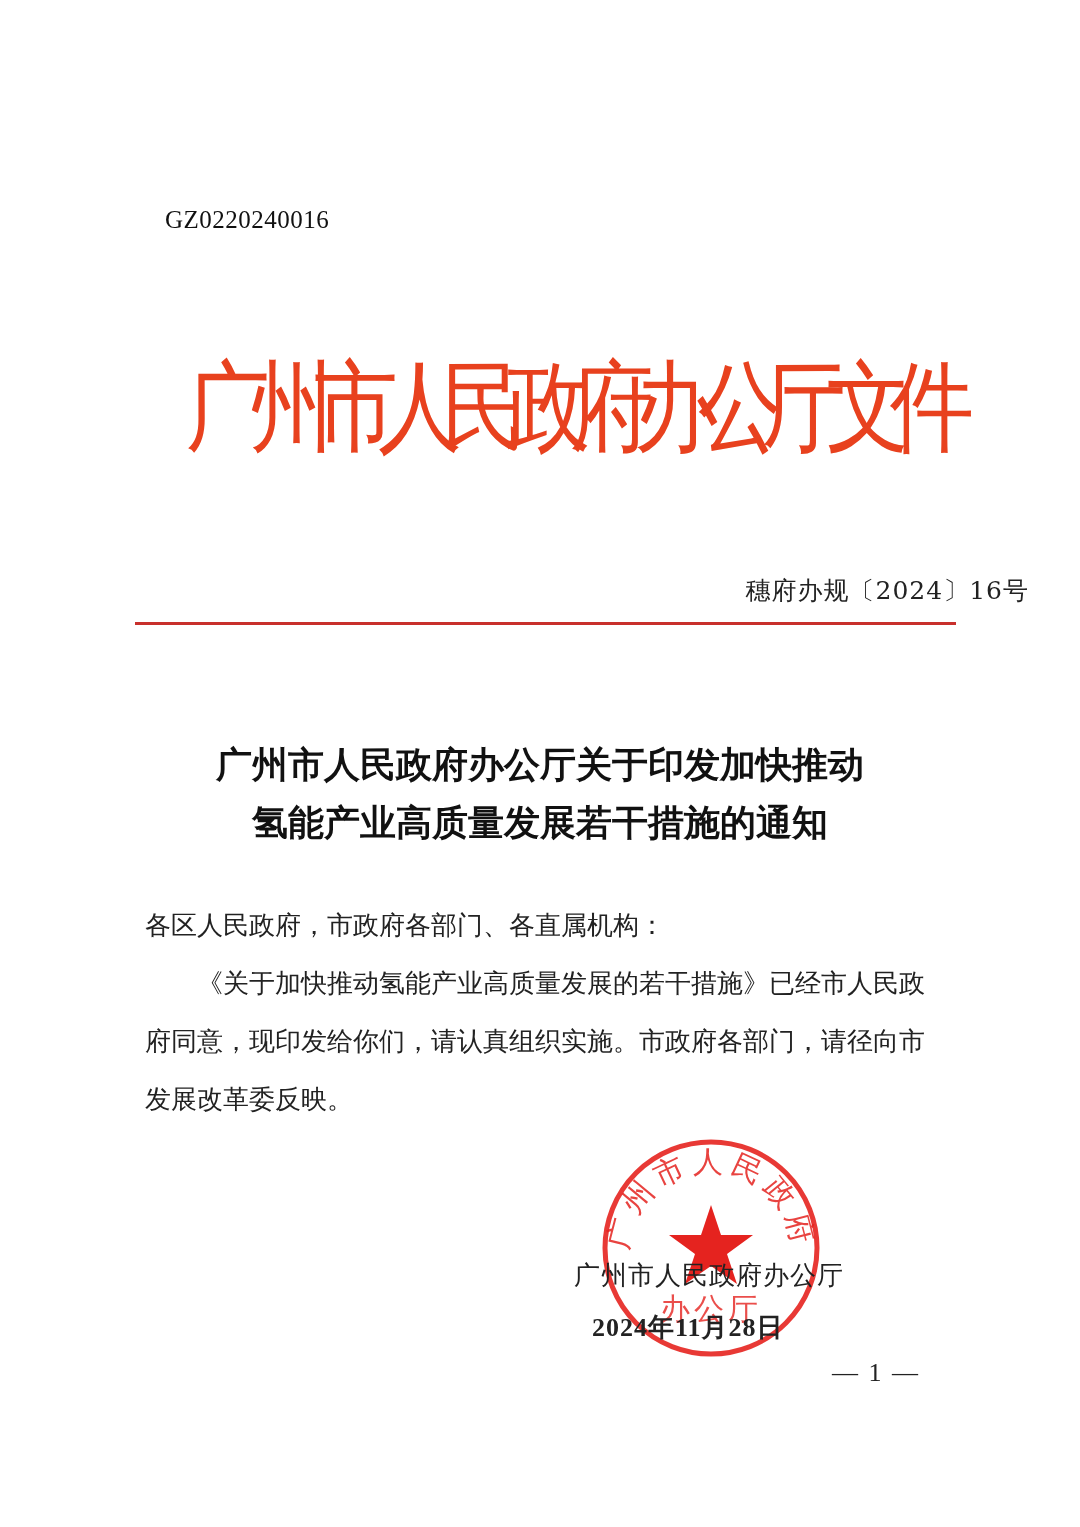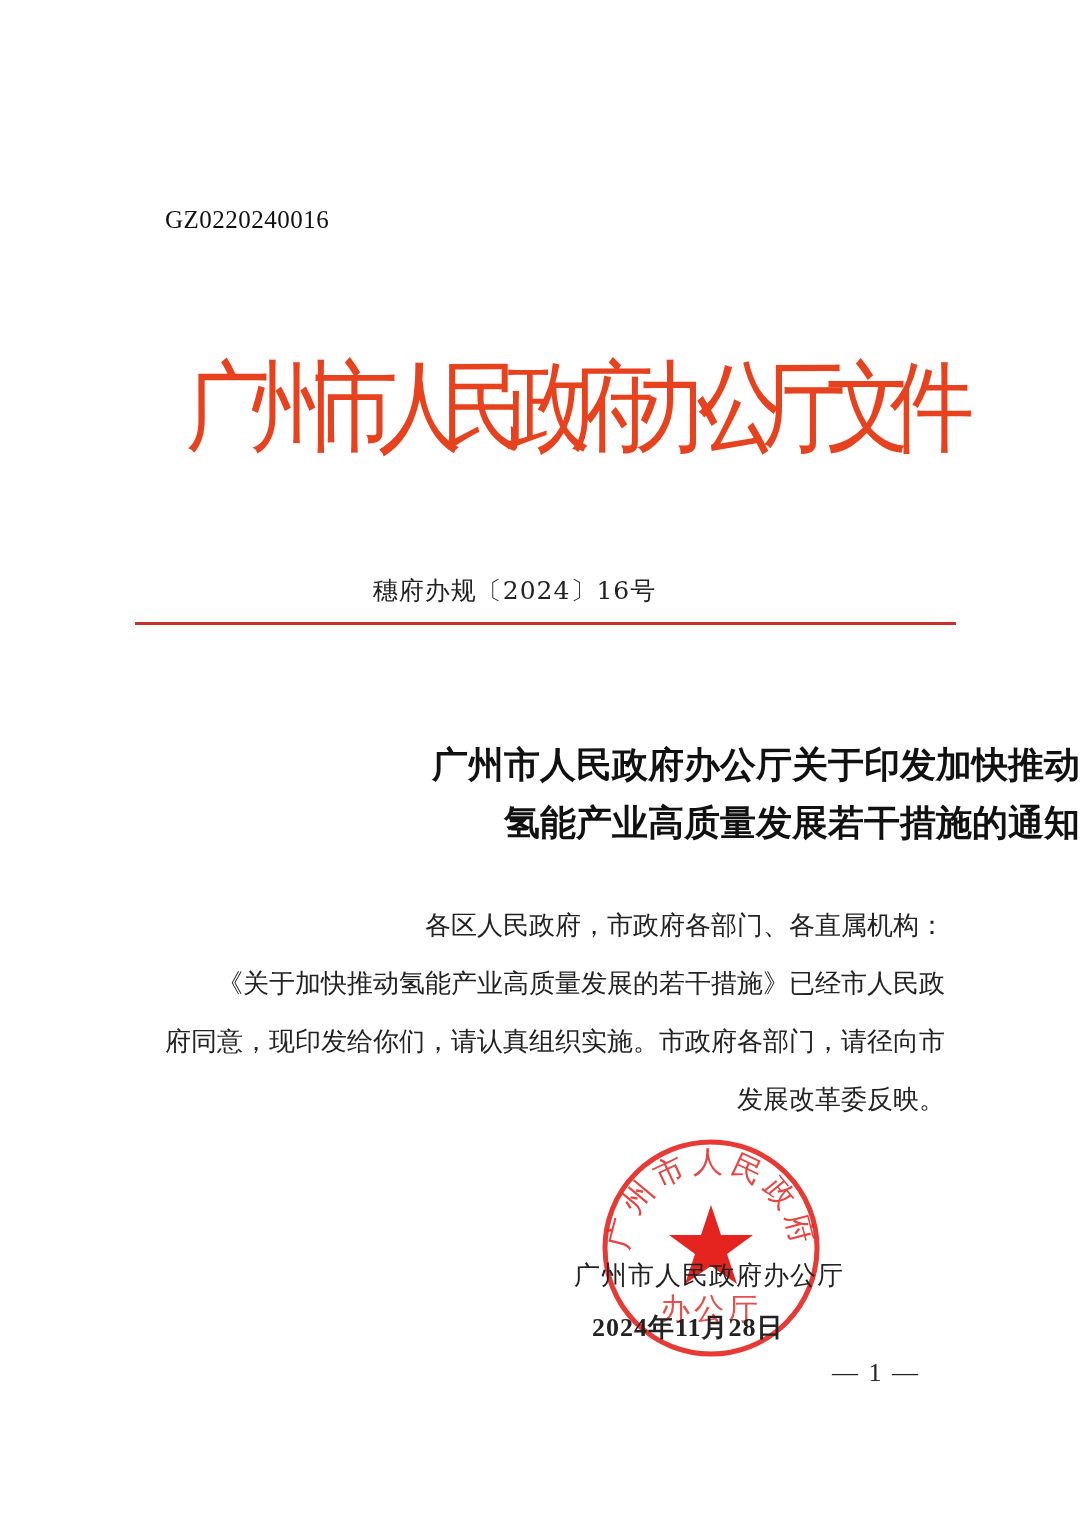--- a/index.html
+++ b/index.html
@@ -14,34 +14,34 @@
   }
   .masthead {
     left: 186px; top: 352px; width: 720px; height: 110px;
     display: flex; justify-content: space-between; align-items: center;
     color: #e8411e; font-family: "DejaVu Serif", "Liberation Serif", serif;
     font-size: 84px; line-height: 110px;
     transform: scaleY(1.18); transform-origin: center;
   }
   .masthead span { display: inline-block; width: 64px; text-align: center; font-weight: normal; }
   .doc-number {
-    left: 0; width: 1029px; top: 574px; text-align: center;
+    left: 0; width: 1029px; top: 574px; text-align: right;
     font-size: 25px; color: #222; letter-spacing: 1px;
   }
   .red-rule {
     left: 135px; top: 622px; width: 821px; height: 3px; background: #c8302c;
   }
   .title {
-    left: 0; width: 1080px; top: 736px; text-align: right;
+    left: 0; width: 1080px; top: 736px; text-align: center;
     font-family: "DejaVu Sans", "Liberation Sans", sans-serif; font-weight: bold;
     font-size: 36px; line-height: 58px; color: #111; letter-spacing: 0px;
   }
   .body-text {
     left: 145px; width: 800px; top: 896px;
-    font-size: 26px; line-height: 58px; color: #222; text-align: right;
+    font-size: 26px; line-height: 58px; color: #222;
   }
   .body-text p { margin: 0; }
   .indent { text-indent: 52px; }
   .seal {
     left: 600px; top: 1137px; width: 222px; height: 222px;
   }
   .signer {
     left: 574px; top: 1258px; font-size: 26px; color: #222; letter-spacing: 1px;
   }
   .date {

